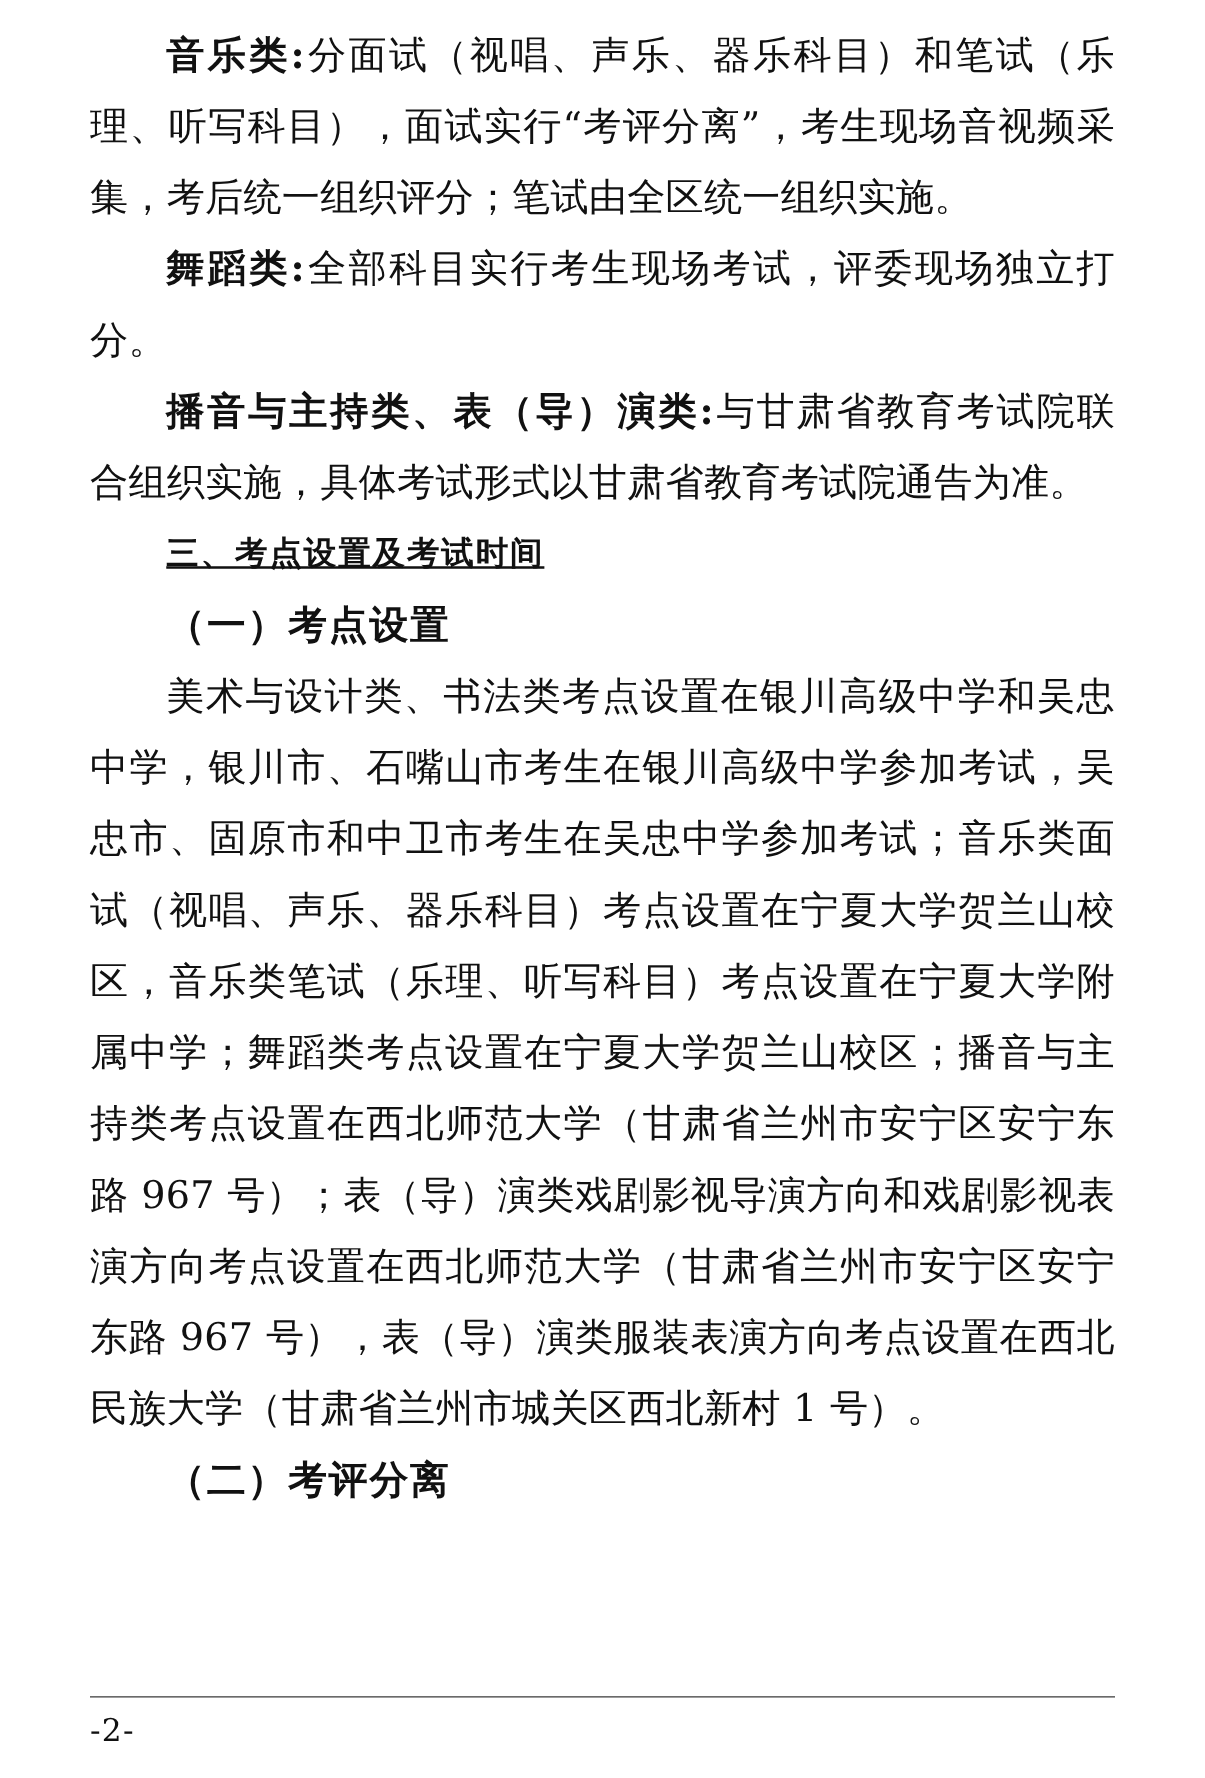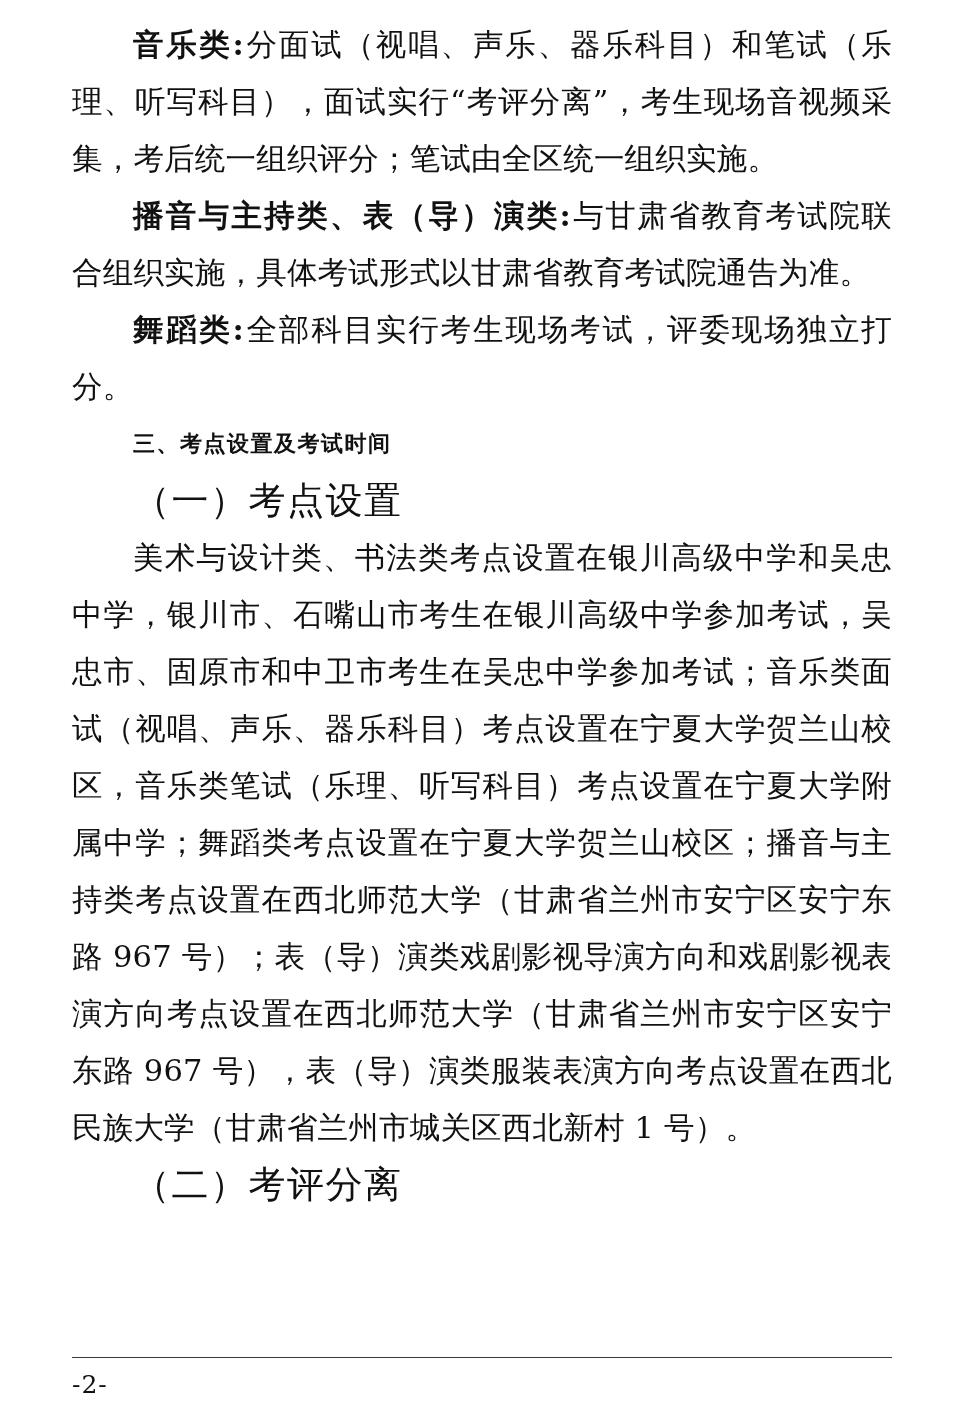--- a/index.html
+++ b/index.html
@@ -32,31 +32,32 @@
   }
   .indent {
     text-indent: 61px;
   }
   .lead {
     font-weight: bold;
     font-family: "DejaVu Serif", "Liberation Serif", serif;
     letter-spacing: 1px;
   }
   .heading {
-    font-size: 22px;
+    font-size: 26px;
     line-height: 57px;
     font-weight: bold;
     margin: 0;
     text-indent: 61px;
     letter-spacing: 1.5px;
+    text-decoration: underline;
   }
   .subheading {
-    font-size: 37px;
+    font-size: 31px;
     line-height: 57px;
-    font-weight: normal;
+    font-weight: bold;
     margin: 0;
     text-indent: 61px;
     letter-spacing: 1.5px;
   }
   .footer {
     position: absolute;
     left: 0;
     right: 0;
     bottom: 22px;
     padding: 0 72px;
@@ -77,23 +78,23 @@
 </style>
 </head>
 <body>
 
 <div class="page">
 
   <div class="spacer-top"></div>
 
   <p class="para indent"><span class="lead">音乐类:</span><span>分面试（视唱、声乐、器乐科目）和笔试（乐理、听写科目），面试实行“考评分离”，考生现场音视频采集，考后统一组织评分；笔试由全区统一组织实施。</span></p>
 
+  <p class="para indent"><span class="lead">舞蹈类:</span><span>全部科目实行考生现场考试，评委现场独立打分。</span></p>
+
   <p class="para indent"><span class="lead">播音与主持类、表（导）演类:</span><span>与甘肃省教育考试院联合组织实施，具体考试形式以甘肃省教育考试院通告为准。</span></p>
-
-  <p class="para indent"><span class="lead">舞蹈类:</span><span>全部科目实行考生现场考试，评委现场独立打分。</span></p>
 
   <h2 class="heading">三、考点设置及考试时间</h2>
 
   <h3 class="subheading">（一）考点设置</h3>
 
   <p class="para indent">美术与设计类、书法类考点设置在银川高级中学和吴忠中学，银川市、石嘴山市考生在银川高级中学参加考试，吴忠市、固原市和中卫市考生在吴忠中学参加考试；音乐类面试（视唱、声乐、器乐科目）考点设置在宁夏大学贺兰山校区，音乐类笔试（乐理、听写科目）考点设置在宁夏大学附属中学；舞蹈类考点设置在宁夏大学贺兰山校区；播音与主持类考点设置在西北师范大学（甘肃省兰州市安宁区安宁东路 967 号）；表（导）演类戏剧影视导演方向和戏剧影视表演方向考点设置在西北师范大学（甘肃省兰州市安宁区安宁东路 967 号），表（导）演类服装表演方向考点设置在西北民族大学（甘肃省兰州市城关区西北新村 1 号）。</p>
 
   <h3 class="subheading">（二）考评分离</h3>
 
 

